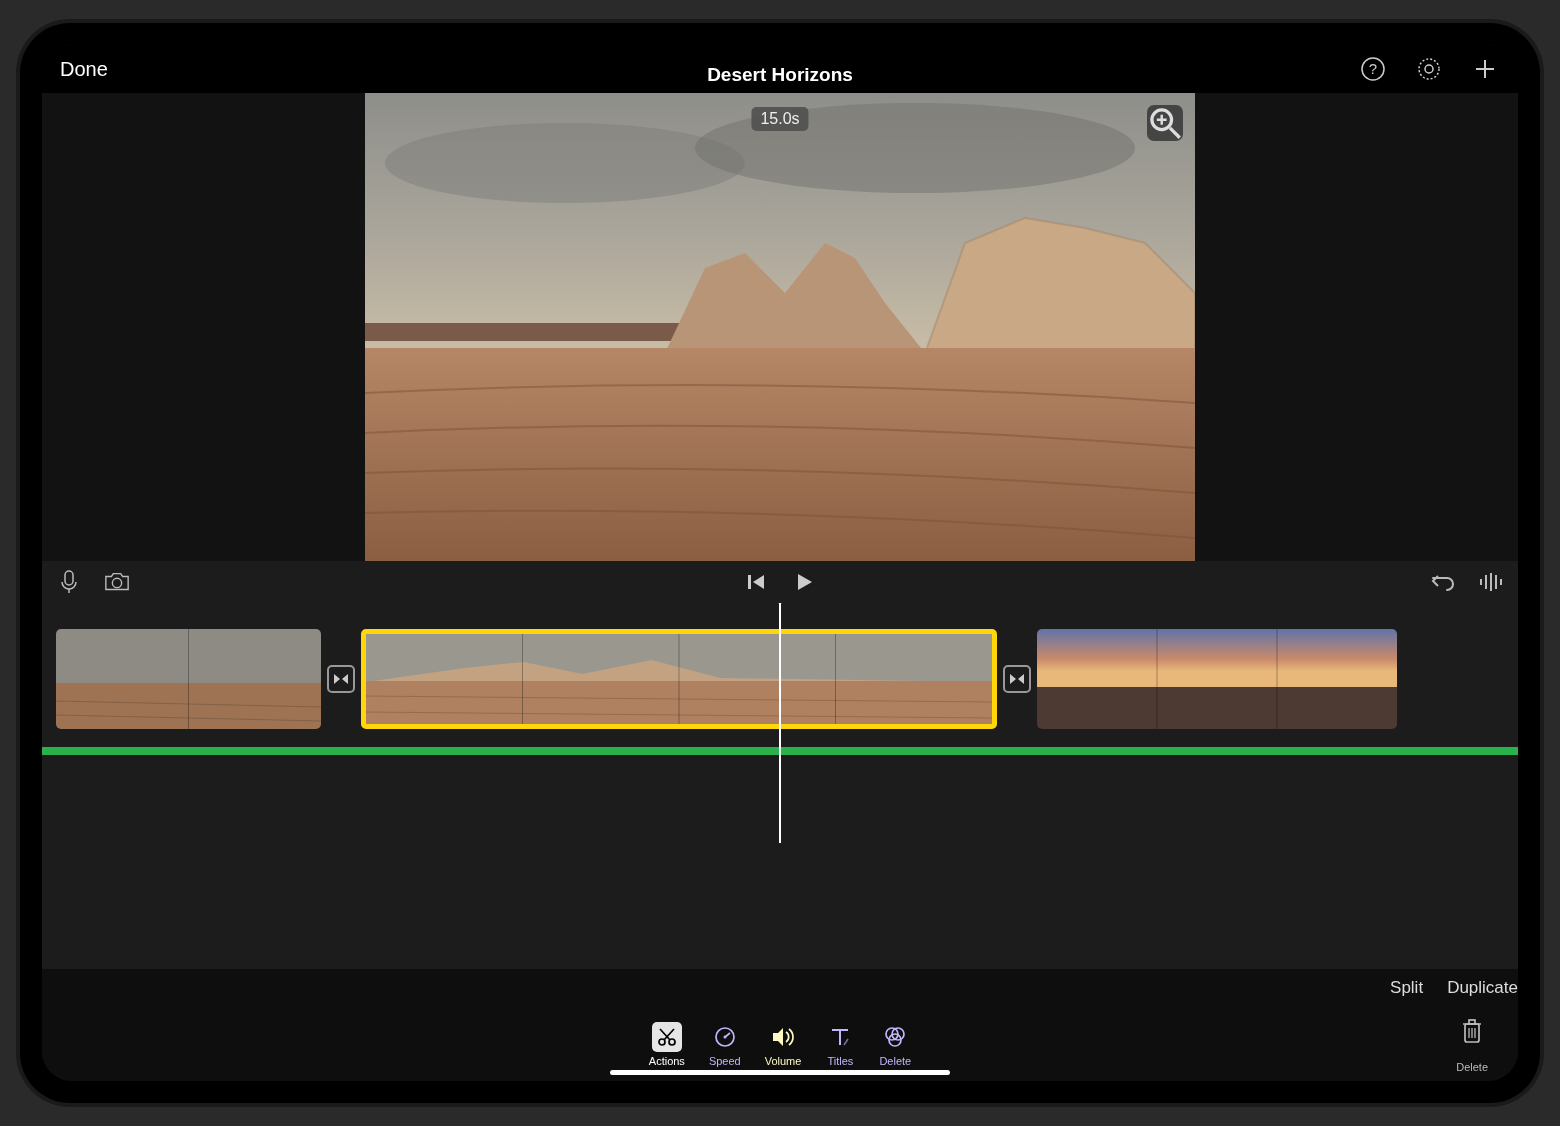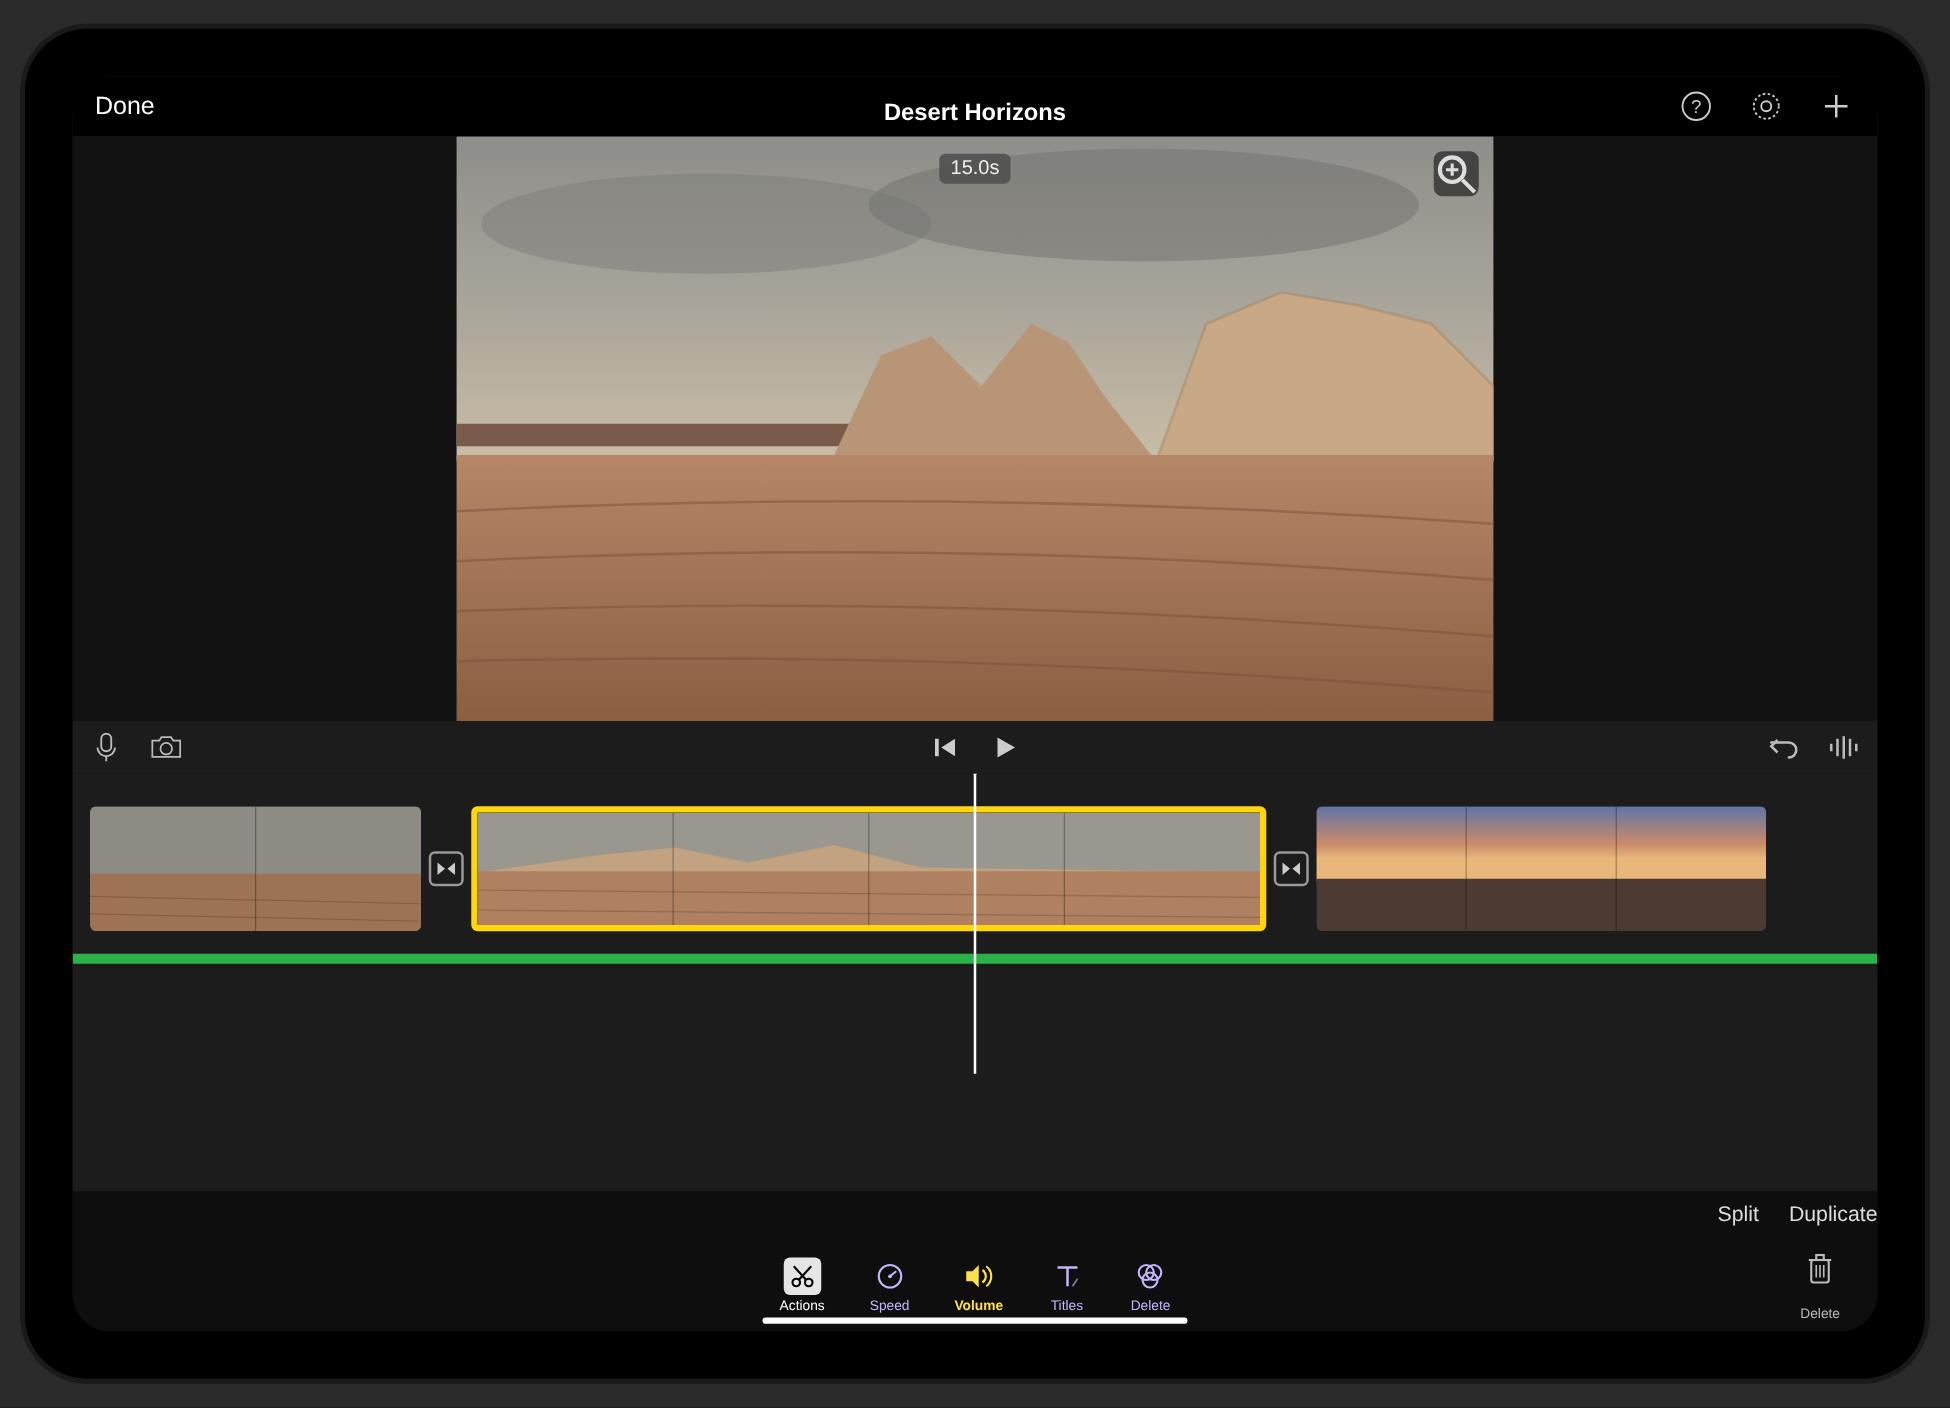--- a/index.html
+++ b/index.html
@@ -11,21 +11,21 @@
       display: flex;
       align-items: center;
       justify-content: center;
     }
     
     .device {
       width: 1520px;
       height: 1080px;
       background: #000;
       border-radius: 50px;
-      padding: 38px;
+      padding: 22px;
       position: relative;
       box-shadow: 0 0 0 4px #1a1a1a;
     }
     .screen {
       width: 100%;
       height: 100%;
       border-radius: 30px;
       overflow: hidden;
       background: #121212;
       display: flex;
@@ -190,27 +190,27 @@
     
     .bottom-bar {
       height: 74px;
       background: #0e0e0e;
       display: flex;
       align-items: center;
       justify-content: center;
       position: relative;
       flex-shrink: 0;
     }
-    .tool-group { display: flex; gap: 36px; text-align: center; }
+    .tool-group { display: flex; gap: 24px; text-align: center; }
     .tool {
       display: flex; flex-direction: column; align-items: center; gap: 3px;
       color: #c4b5fd;
     }
     .tool.active { color: #fff; }
-    .tool.disabled { color: #fde047; font-weight: bold; }
+    .tool.disabled { color: #fef9c3; }
     .tool .ticon {
       width: 30px; height: 30px;
       display: flex; align-items: center; justify-content: center;
     }
     .tool.active .ticon { background: #e5e5e5; border-radius: 5px; color: #000; }
     .tool .tlabel { font-size: 11px; }
     .delete-tool {
       position: absolute; right: 30px; top: 10px;
       display: flex; flex-direction: column; align-items: center; gap: 16px;
       color: #bbb;

